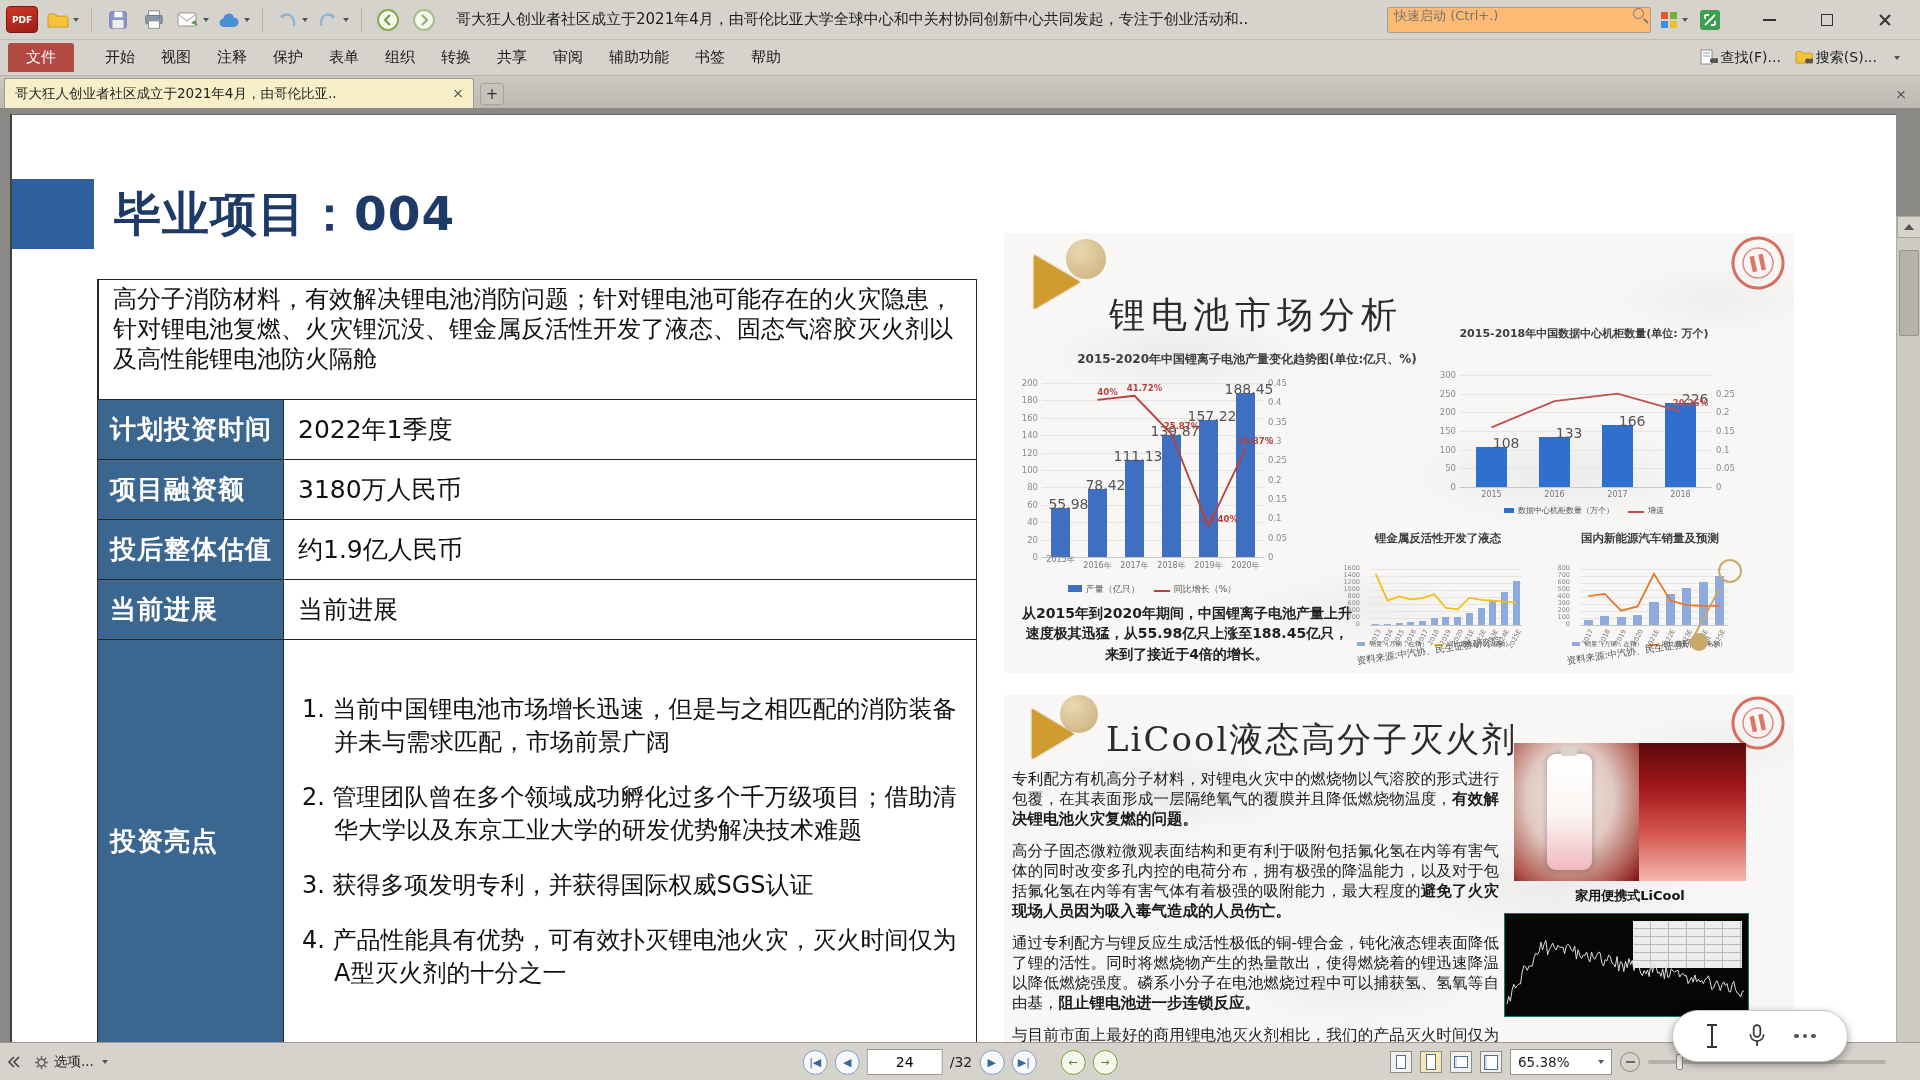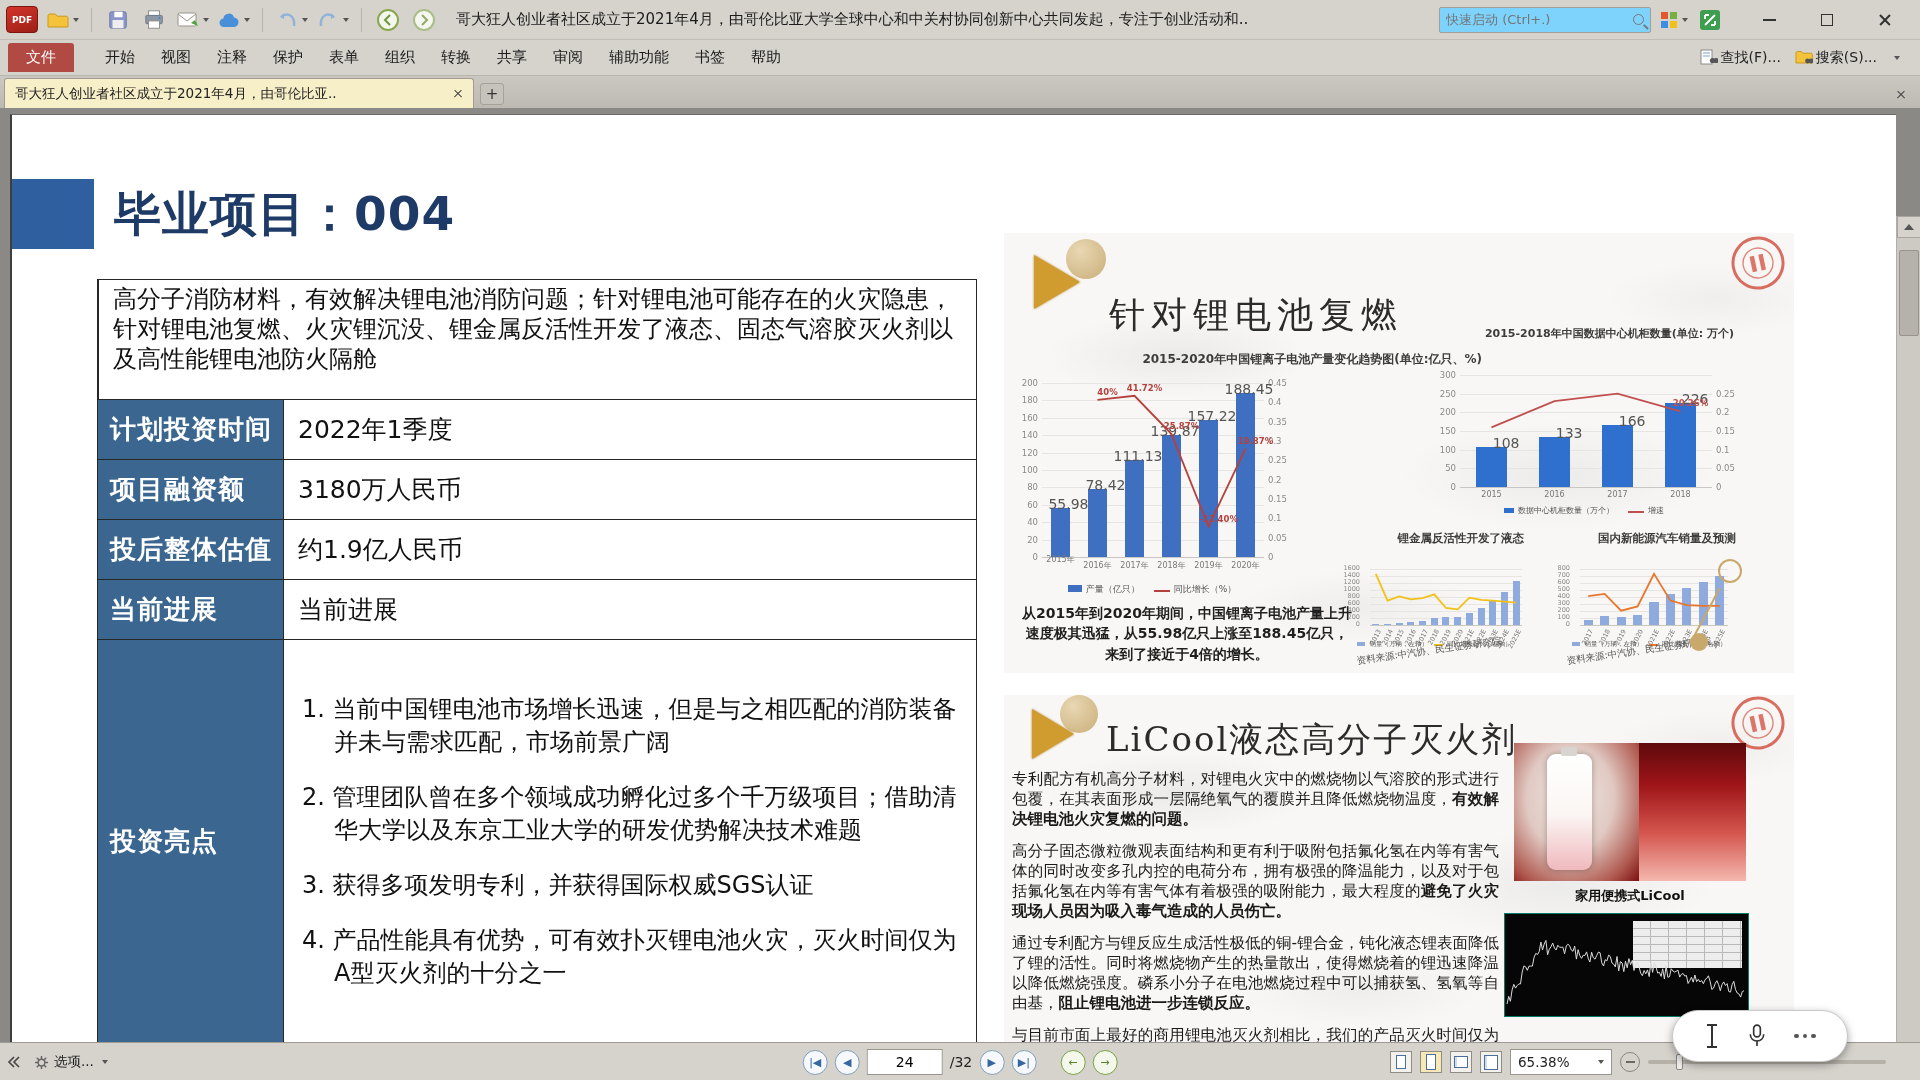--- a/index.html
+++ b/index.html
@@ -5,21 +5,21 @@
 *{box-sizing:border-box;margin:0;padding:0}
 html,body{width:1920px;height:1080px;overflow:hidden}
 body{font-family:"DejaVu Sans","Liberation Sans",sans-serif;background:#d6d3cd;position:relative;font-size:14px;color:#222}
 
 .titlebar{position:absolute;left:0;top:0;width:1920px;height:40px;background:#d6d3cd;display:flex;align-items:center;padding:0 6px;gap:8px;border-bottom:1px solid #c2beb6}
 .tbtn{display:flex;align-items:center;justify-content:center;height:30px;min-width:28px;border-radius:3px}
 .vsep{width:1px;height:24px;background:#b8b4ac;margin:0 4px}
 .pdf-badge{width:32px;height:27px;background:linear-gradient(160deg,#d3352b,#9c1f17);border-radius:4px;color:#fff;font-size:9px;font-weight:bold;display:flex;align-items:center;justify-content:center;border:1px solid #7e160f}
 .tri-d{width:0;height:0;border-left:3.5px solid transparent;border-right:3.5px solid transparent;border-top:4.5px solid #555;margin-left:3px}
 .win-title{font-size:15px;color:#1c1c1c;margin-left:10px;white-space:nowrap;overflow:hidden;max-width:860px}
-.qsearch{margin-left:auto;width:212px;height:26px;background:#7dd3fc;border:1px solid #a39f96;border-radius:2px;display:flex;align-items:center;padding:0 6px}
+.qsearch{margin-left:auto;width:264px;height:26px;background:#fdba74;border:1px solid #a39f96;border-radius:2px;display:flex;align-items:flex-start;padding:0 6px}
 .qsearch input{border:none;outline:none;flex:1;font-size:13px;color:#333;background:transparent;font-family:inherit}
 .mag{width:11px;height:11px;border:1.7px solid #777;border-radius:50%;position:relative;flex:none}
 .mag:after{content:'';position:absolute;width:6px;height:1.7px;background:#777;transform:rotate(45deg);left:9px;top:11px}
 .winctl{display:flex;height:40px;margin-left:8px}
 .winbtn{width:58px;height:40px;display:flex;align-items:center;justify-content:center}
 .glyph-min{width:13px;height:2px;background:#333}
 .glyph-max{width:12px;height:12px;border:1.6px solid #333}
 .glyph-x{position:relative;width:14px;height:14px}
 .glyph-x:before,.glyph-x:after{content:'';position:absolute;left:0;top:6px;width:14px;height:1.8px;background:#333}
 .glyph-x:before{transform:rotate(45deg)}.glyph-x:after{transform:rotate(-45deg)}
@@ -64,21 +64,21 @@
 .chart .grid.zero{background:#c9c7c3}
 .chart .ytk{position:absolute;font-size:8.5px;color:#8a8a8a;width:26px;text-align:right}
 .chart .y2tk{position:absolute;font-size:8.5px;color:#8a8a8a;width:26px}
 .chart .bar{position:absolute}
 .chart .blb{position:absolute;font-size:14px;color:#555;width:56px;text-align:right}
 .chart .xtk{position:absolute;font-size:8px;color:#777;width:56px;text-align:center;white-space:nowrap}
 .chart .xtk.rot{font-size:6.5px;width:30px;text-align:right;transform:rotate(-62deg);transform-origin:100% 0}
 .chart svg.lsvg{position:absolute;left:0;top:0;overflow:visible}
 .chart .llb{position:absolute;font-size:8.5px;font-weight:bold;width:56px;text-align:center}
 .chart-xs .ytk{font-size:6.5px;width:20px}
-.chart-title-sm{position:absolute;font-size:11px;font-weight:bold;color:#3d3d3d;text-align:right;line-height:1.35}
+.chart-title-sm{position:absolute;font-size:11px;font-weight:bold;color:#3d3d3d;text-align:center;line-height:1.35}
 .lg{position:absolute;display:flex;justify-content:center;align-items:center;gap:14px;font-size:9px;color:#555;white-space:nowrap}
 .lg .sw{width:14px;height:7px;display:inline-block;margin-right:4px}
 .lg .lsw{width:16px;height:2px;display:inline-block;margin-right:4px}
 .lg.xs{gap:6px;font-size:6.5px}
 .cap-a{position:absolute;left:18px;top:370px;width:330px;font-size:14px;font-weight:600;line-height:1.45;color:#1f1f1f;text-align:center}
 .src-note{position:absolute;font-size:9.5px;color:#555;transform:rotate(-8deg);transform-origin:0 0;white-space:nowrap}
 .gold-ring{position:absolute;width:24px;height:24px;border-radius:50%;border:2.5px solid #c9a96b}
 .gold-dot{position:absolute;width:18px;height:18px;border-radius:50%;background:#c9a96b}
 .gold-line{position:absolute;width:2px;height:54px;background:#c9a96b;transform:rotate(28deg)}
 
@@ -301,21 +301,21 @@
             <div class="hl-item">2. 管理团队曾在多个领域成功孵化过多个千万级项目；借助清华大学以及东京工业大学的研发优势解决技术难题</div>
             <div class="hl-item">3. 获得多项发明专利，并获得国际权威SGS认证</div>
             <div class="hl-item">4. 产品性能具有优势，可有效扑灭锂电池火灾，灭火时间仅为A型灭火剂的十分之一</div>
           </div>
       </div>
     </div>
 
     <div class="panel panel-a">
       <div class="logo-circle" style="left:62px;top:6px"></div>
       <div class="logo-tri" style="left:30px;top:22px"></div>
-      <div class="panel-title" style="left:105px;top:58px;font-size:36px;letter-spacing:6px">针对锂电池复燃</div>
+      <div class="panel-title" style="left:105px;top:58px;font-size:36px;letter-spacing:6px">锂电池市场分析</div>
       <svg class="stamp" style="left:726px;top:2px" width="56" height="56" viewBox="0 0 56 56">
           <circle cx="28" cy="28" r="25" fill="none" stroke="#cf4433" stroke-width="3" opacity=".85"></circle>
           <circle cx="28" cy="28" r="15" fill="none" stroke="#cf4433" stroke-width="1.4" opacity=".7"></circle>
           <rect x="21" y="20" width="4.5" height="16" fill="#cf4433" opacity=".8"></rect>
           <rect x="30" y="20" width="4.5" height="16" fill="#cf4433" opacity=".8"></rect>
         </svg>
 
       <div class="chart-title-sm" style="left:8px;top:118px;width:470px;font-size:12px">2015-2020年中国锂离子电池产量变化趋势图(单位:亿只、%)</div>
       <div class="chart" id="chart-main" style="left:8px;top:138px;width:280px;height:208px">
           <div class="grid zero" style="left:30px;top:186px;width:222px"></div>

